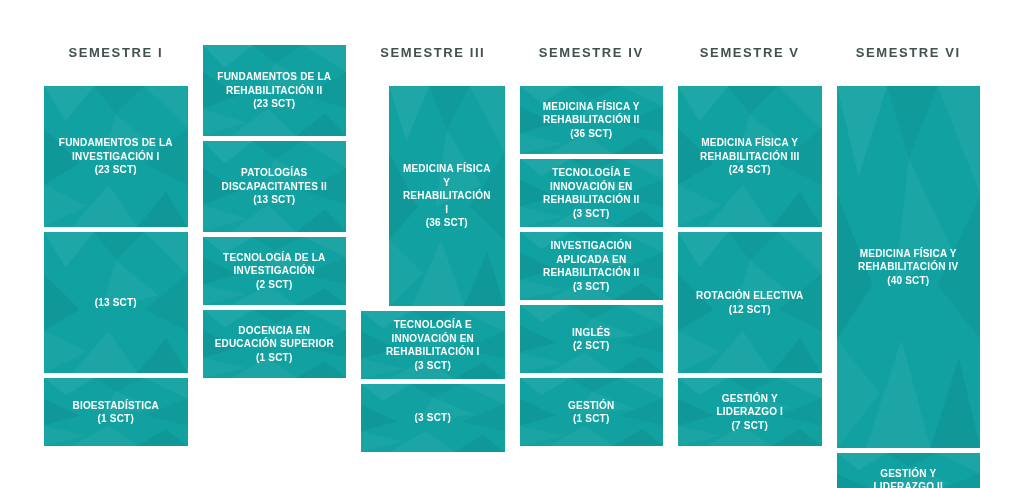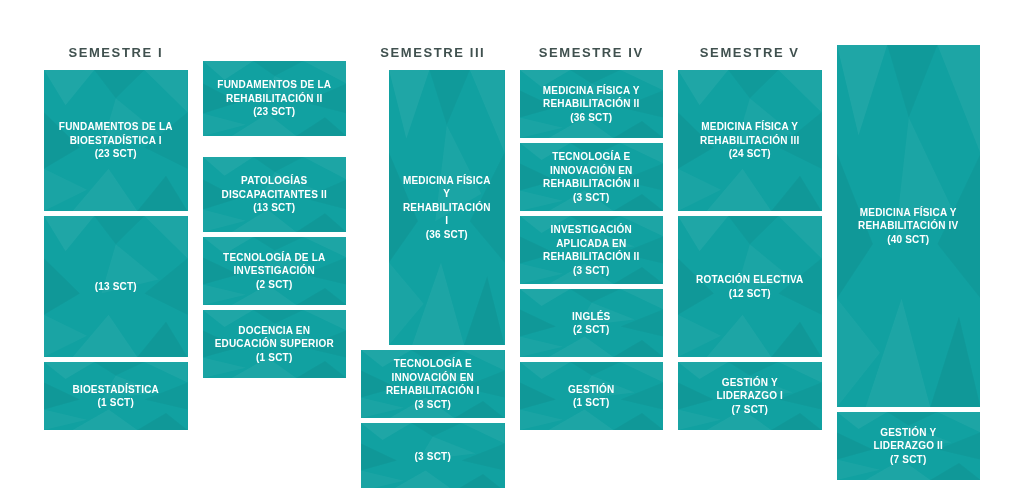--- a/index.html
+++ b/index.html
@@ -19,21 +19,21 @@
     gap: 15px;
   }
   .col { flex: 1; display: flex; flex-direction: column; min-width: 0; }
   .col-header {
     text-align: center;
     font-weight: bold;
     font-size: 13px;
     letter-spacing: 1.6px;
     color: var(--header-color, #40514f);
     height: 16px;
-    margin-bottom: 9px;
+    margin-bottom: 25px;
     white-space: nowrap;
   }
   .blocks { display: flex; flex-direction: column; gap: 5px; }
   .block {
     position: relative;
     background: var(--teal, #11a1a1);
     color: var(--block-text, #ffffff);
     display: flex;
     align-items: center;
     justify-content: center;
@@ -50,23 +50,23 @@
     position: relative;
     z-index: 1;
     padding: 4px 12px;
     font-weight: bold;
     font-size: 10px;
     line-height: 1.35;
     letter-spacing: 0.2px;
   }
   .block-text .credits { display: block; }
   .h-s   { height: 68px; }
-  .h-m   { height: 75px; margin-top: 16px; }
+  .h-m   { height: 91px; }
   .h-t   { height: 141px; }
-  .h-xl  { height: 275px; margin-left: 28px; }
+  .h-xl  { height: 220px; margin-left: 28px; }
   .h-xxl { height: 362px; }
 </style>
 </head>
 <body>
 
 <div class="canvas">
   <div class="grid">
 
     <div class="col">
       <div class="col-header">SEMESTRE I</div>
@@ -78,21 +78,21 @@
     <polygon points="70,0 100,0 100,30" fill="rgba(255,255,255,0.05)"></polygon>
     <polygon points="0,30 25,55 0,70" fill="rgba(0,0,0,0.05)"></polygon>
     <polygon points="50,20 80,45 40,55" fill="rgba(255,255,255,0.045)"></polygon>
     <polygon points="100,30 100,70 70,55" fill="rgba(0,0,0,0.04)"></polygon>
     <polygon points="20,100 45,70 65,100" fill="rgba(255,255,255,0.05)"></polygon>
     <polygon points="0,70 30,85 0,100" fill="rgba(255,255,255,0.04)"></polygon>
     <polygon points="65,100 85,75 100,100" fill="rgba(0,0,0,0.05)"></polygon>
   </svg>
 
           <div class="block-text">
-            <span class="title">FUNDAMENTOS DE LA BIOESTADÍSTICA I</span>
+            <span class="title">FUNDAMENTOS DE LA INVESTIGACIÓN I</span>
             <span class="credits">(23 SCT)</span>
           </div>
         </div>
         <div class="block h-t">
   <svg class="poly" viewBox="0 0 100 100" preserveAspectRatio="none" aria-hidden="true">
     <polygon points="0,0 35,0 15,25" fill="rgba(255,255,255,0.06)"></polygon>
     <polygon points="35,0 70,0 50,20" fill="rgba(0,0,0,0.04)"></polygon>
     <polygon points="70,0 100,0 100,30" fill="rgba(255,255,255,0.05)"></polygon>
     <polygon points="0,30 25,55 0,70" fill="rgba(0,0,0,0.05)"></polygon>
     <polygon points="50,20 80,45 40,55" fill="rgba(255,255,255,0.045)"></polygon>
@@ -413,20 +413,21 @@
 
           <div class="block-text">
             <span class="title">GESTIÓN Y LIDERAZGO I</span>
             <span class="credits">(7 SCT)</span>
           </div>
         </div>
       </div>
     </div>
 
     <div class="col">
+      <div class="col-header">SEMESTRE VI</div>
       <div class="blocks">
         <div class="block h-xxl">
   <svg class="poly" viewBox="0 0 100 100" preserveAspectRatio="none" aria-hidden="true">
     <polygon points="0,0 35,0 15,25" fill="rgba(255,255,255,0.06)"></polygon>
     <polygon points="35,0 70,0 50,20" fill="rgba(0,0,0,0.04)"></polygon>
     <polygon points="70,0 100,0 100,30" fill="rgba(255,255,255,0.05)"></polygon>
     <polygon points="0,30 25,55 0,70" fill="rgba(0,0,0,0.05)"></polygon>
     <polygon points="50,20 80,45 40,55" fill="rgba(255,255,255,0.045)"></polygon>
     <polygon points="100,30 100,70 70,55" fill="rgba(0,0,0,0.04)"></polygon>
     <polygon points="20,100 45,70 65,100" fill="rgba(255,255,255,0.05)"></polygon>

